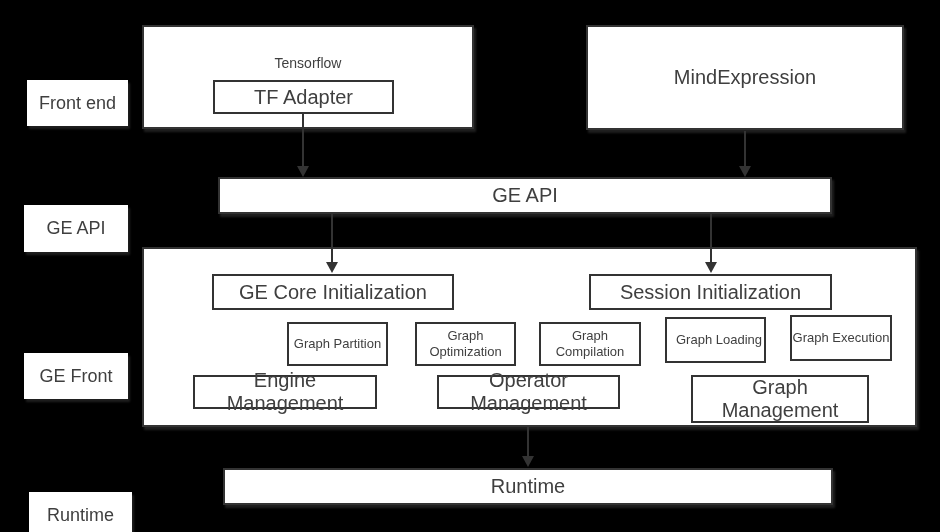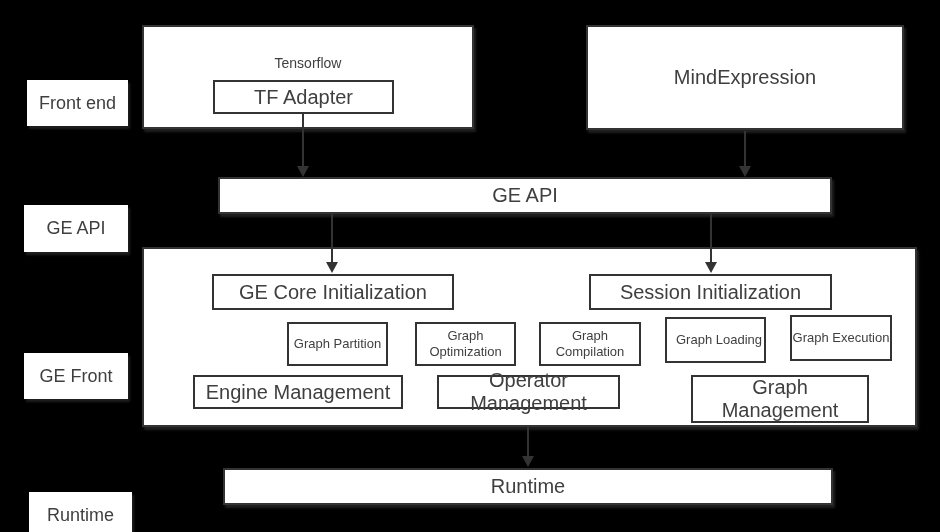--- a/index.html
+++ b/index.html
@@ -52,21 +52,21 @@
 
     <div class="box center fs14" style="left:68px; top:25px; width:242px; height:36px; box-shadow:none;">GE Core Initialization</div>
     <div class="box center fs14" style="left:445px; top:25px; width:243px; height:36px; box-shadow:none;">Session Initialization</div>
 
     <div class="box center fs13" style="left:143px; top:73px; width:101px; height:44px; box-shadow:none;">Graph Partition</div>
     <div class="box center fs13" style="left:271px; top:73px; width:101px; height:44px; box-shadow:none;">Graph Optimization</div>
     <div class="box center fs13" style="left:395px; top:73px; width:102px; height:44px; box-shadow:none;">Graph Compilation</div>
     <div class="box center fs13" style="left:521px; top:68px; width:101px; height:46px; box-shadow:none;padding-left:7px;">Graph Loading</div>
     <div class="box center fs13" style="left:646px; top:66px; width:102px; height:46px; box-shadow:none;">Graph Execution</div>
 
-    <div class="box center fs14" style="left:49px; top:126px; width:210px; height:34px; box-shadow:none;">Engine Management</div>
+    <div class="box center fs14" style="left:49px; top:126px; width:184px; height:34px; box-shadow:none;">Engine Management</div>
     <div class="box center fs14" style="left:293px; top:126px; width:183px; height:34px; box-shadow:none;">Operator Management</div>
     <div class="box center fs14" style="left:547px; top:126px; width:178px; height:48px; box-shadow:none;">Graph Management</div>
   </div>
 
   <div class="box center fs14" style="left:223px; top:468px; width:610px; height:37px;">Runtime</div>
 
   <div class="arrow" style="left:297px; top:114px; height:63px;">
     <div class="stem"></div>
     <div class="head"></div>
   </div>

